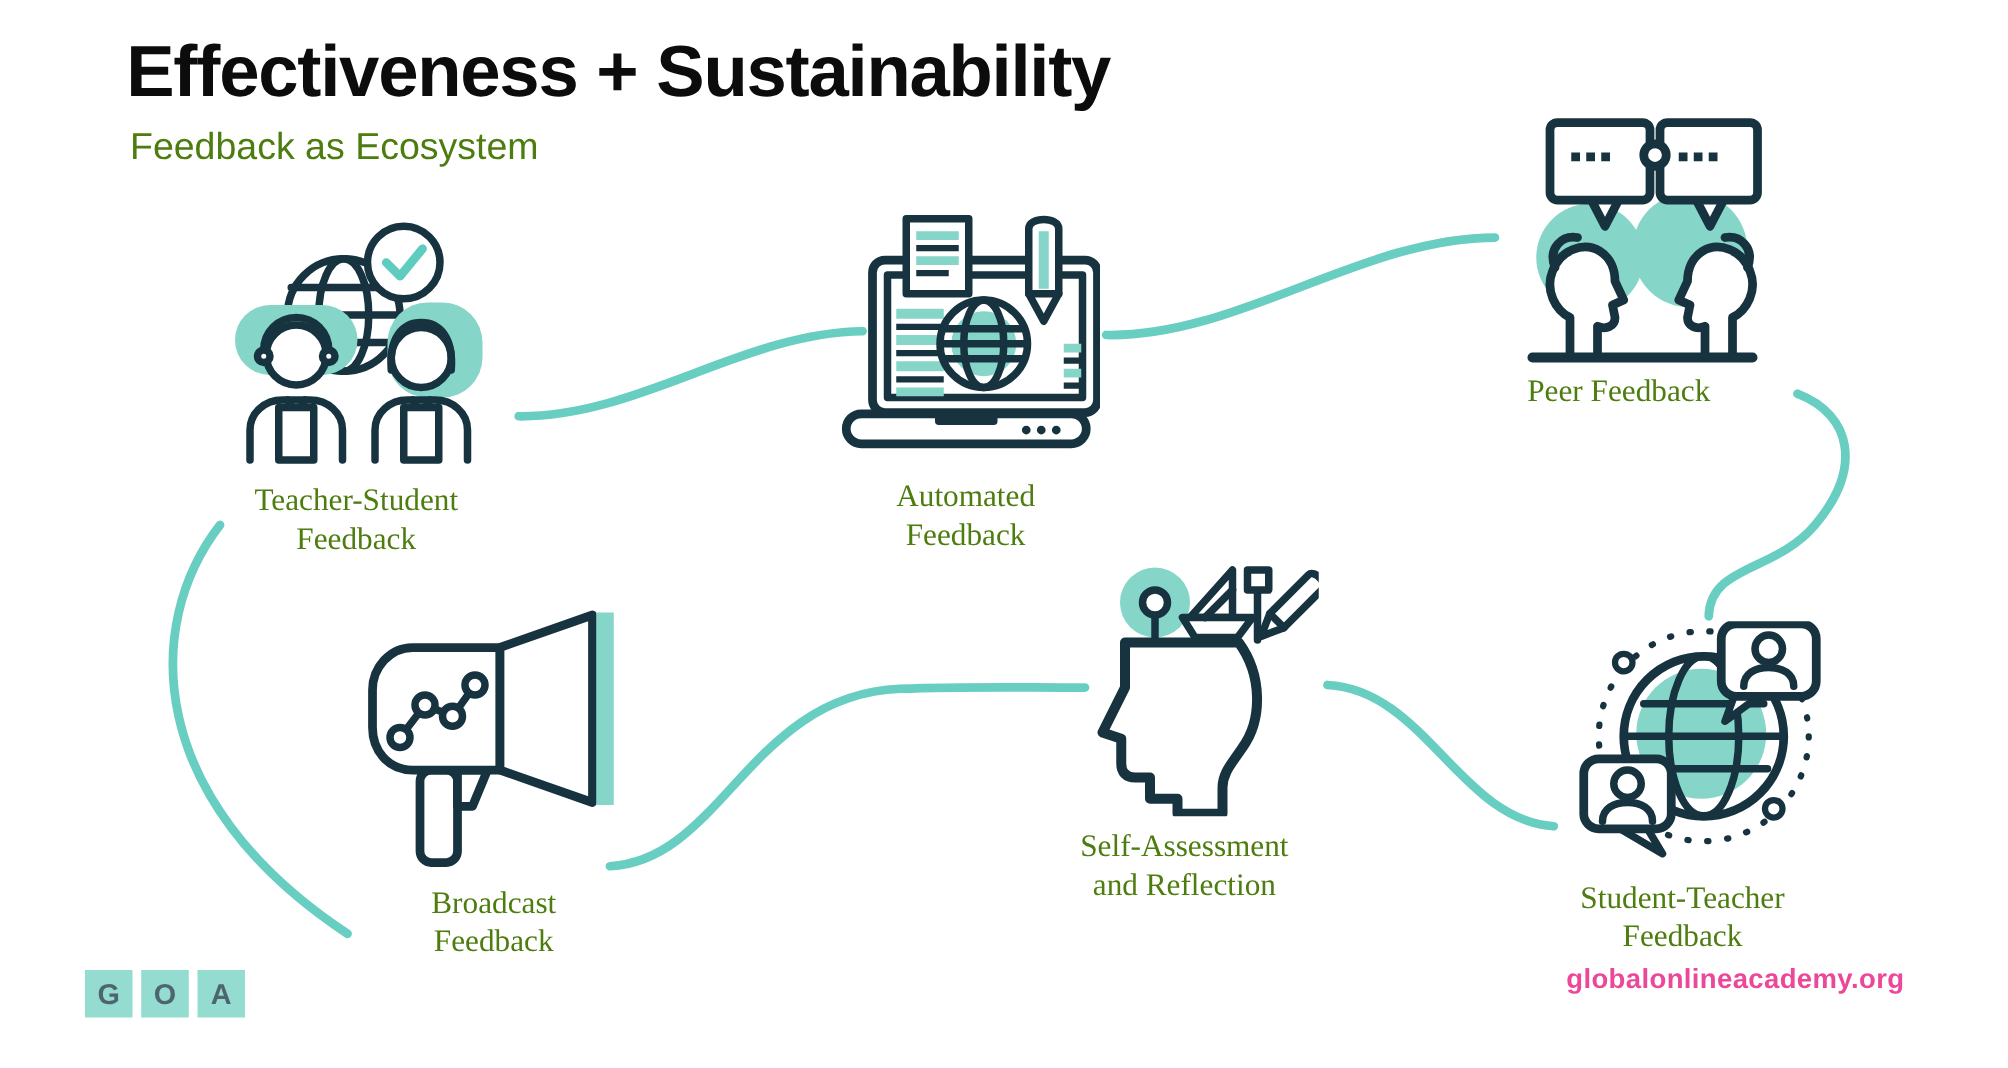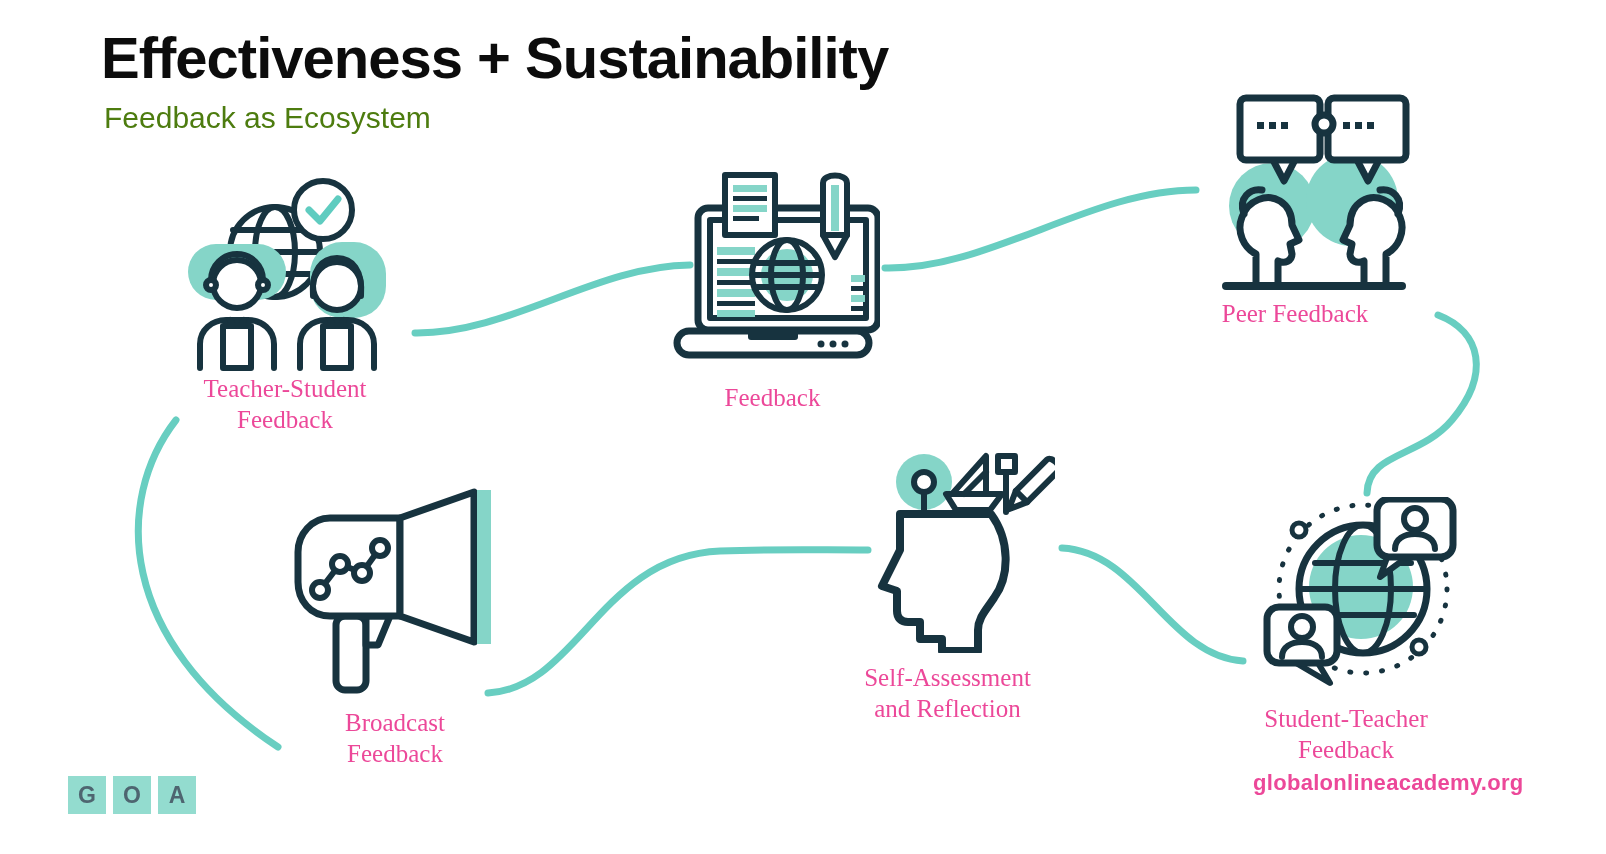--- a/index.html
+++ b/index.html
@@ -14,21 +14,21 @@
   }
   .subtitle{
     position:absolute;left:104px;top:101px;margin:0;
     font-size:30px;font-weight:400;color:#4d7c0f;
   }
   .connectors{position:absolute;left:0;top:0;}
   .node{position:absolute;text-align:center;}
   .node svg{display:block;margin:0 auto;}
   .node-label{
     font-family:"Liberation Serif","DejaVu Serif",serif;
-    font-size:25px;line-height:31px;color:#ec4899;text-align:center;
+    font-size:25px;line-height:31px;color:#4d7c0f;text-align:center;
   }
   .node-label span{display:block;}
   .goa{position:absolute;left:68px;top:776px;display:flex;gap:7px;}
   .goa-sq{
     width:38px;height:38px;background:#93dccf;color:#4e6570;
     display:flex;align-items:center;justify-content:center;
     font-weight:bold;font-size:23px;font-family:"Liberation Sans",sans-serif;
   }
   .website{
     position:absolute;left:1253px;top:770px;width:260px;text-align:right;
@@ -79,21 +79,21 @@
           <path d="M140 200 V176 C140 162 152 152 166 152 H188 C202 152 214 162 214 176 V200" fill="#fff"></path>
           <path d="M170 152 L177 163 L184 152"></path>
           <rect x="163" y="158" width="28" height="42" fill="#fff"></rect>
         </g>
         <g>
           <circle cx="163" cy="42" r="29" fill="#fff"></circle>
           <path d="M149 42 L160 53 L178 31" stroke="#5fccc0" stroke-width="7"></path>
         </g>
       </g>
     </svg>
-    <div class="node-label" style="">
+    <div class="node-label" style="margin-top:12px;">
       <span>Teacher-Student</span>
       <span>Feedback</span>
     </div>
   </div>
 
   <div class="node" style="left:665px;top:163px;width:215px;">
     <svg width="215" height="205" viewBox="0 0 215 205">
       <g fill="none" stroke="#17333f" stroke-width="6" stroke-linejoin="round" stroke-linecap="round">
         <rect x="33" y="45" width="180" height="122" rx="10" fill="#fff" stroke-width="7"></rect>
         <rect x="45" y="57" width="156" height="98" fill="#fff"></rect>
@@ -135,20 +135,21 @@
           <path d="M86 168 H130 V174 H86 Z" fill="#fff"></path>
           <g fill="#17333f" stroke="none">
             <circle cx="156" cy="181" r="3.5"></circle>
             <circle cx="168" cy="181" r="3.5"></circle>
             <circle cx="180" cy="181" r="3.5"></circle>
           </g>
         </g>
       </g>
     </svg>
     <div class="node-label" style="margin-top:14px;">
+      <span>Automated</span>
       <span>Feedback</span>
     </div>
   </div>
 
   <div class="node" style="left:1180px;top:88px;width:230px;">
     <svg width="230" height="205" viewBox="0 0 230 205">
       <g fill="none" stroke="#17333f" stroke-width="7" stroke-linejoin="round" stroke-linecap="round">
         <circle cx="92" cy="118" r="43" fill="#85d5c8" stroke="none"></circle>
         <circle cx="172" cy="112" r="46" fill="#85d5c8" stroke="none"></circle>
         <g>

